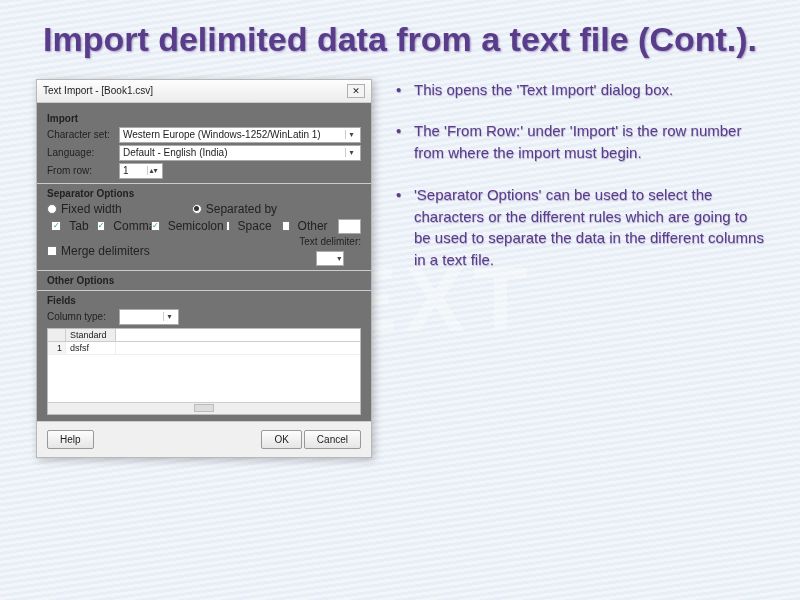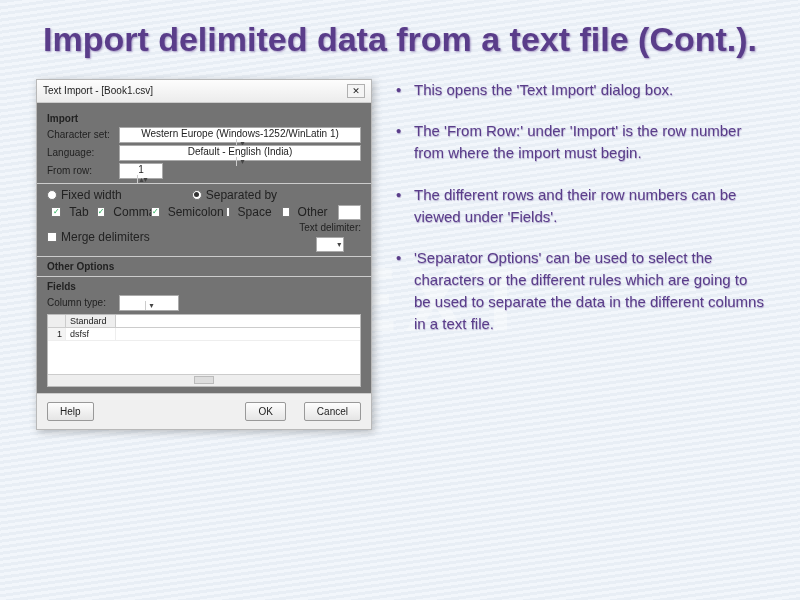--- a/index.html
+++ b/index.html
@@ -97,21 +97,20 @@
 .row { display: flex; align-items: center; margin: 2px 0; }
 .lbl { width: 72px; font-size: 10px; }
 .combo, .spin {
   display: inline-flex;
   align-items: center;
   border: 1px solid #aaa;
   background: #fff;
   height: 16px;
   font-size: 10px;
   padding: 0 3px;
-  flex-direction: column;
 }
 .combo { flex: 1; justify-content: space-between; }
 .combo .arrow, .spin .arrow {
   width: 12px;
   text-align: center;
   font-size: 8px;
   color: #444;
   border-left: 1px solid #ccc;
   margin-left: 4px;
 }
@@ -133,39 +132,39 @@
 .chk.sel .box::after { content:"✓"; color:#2a5; }
 .sep-row { display:flex; flex-wrap: nowrap; gap: 10px; margin: 2px 0; align-items:center; }
 .sep-row .chk { min-width: 46px; gap: 8px; }
 .txt-input { border:1px solid #aaa; background:#fff; height:15px; width:30px; }
 .merge-row { display:flex; justify-content:space-between; align-items:center; margin:2px 0 4px; }
 .mini-combo { border:1px solid #aaa; background:#fff; width:28px; height:15px; display:inline-flex; align-items:center; justify-content:flex-end; }
 .mini-combo::after { content:"▾"; font-size:8px; padding:0 2px; color:#444; }
 .other-row { display:flex; gap:48px; margin:2px 0 4px; }
 .fields-box {
   border:1px solid #bbb; background:#fff; margin-top:3px;
-  height: 73px; position:relative;
+  height: 87px; position:relative;
 }
 .fields-head {
   display:flex; border-bottom:1px solid #ccc;
 }
 .fields-head .cell {
   padding:1px 4px; font-size:9px; background:#eee; border-right:1px solid #ccc;
   min-width:50px;
 }
 .fields-rows .r { display:flex; border-bottom:1px solid #eee; }
 .fields-rows .r .cell { padding:1px 4px; font-size:9px; border-right:1px solid #eee; min-width:50px; }
 .fields-rows .r .rn { width:18px; min-width:18px; text-align:right; padding-right:3px; background:#f4f4f4; }
 .scrollbar { position:absolute; bottom:0; left:0; right:0; height:12px; background:#eee; border-top:1px solid #ccc; display:flex; align-items:center; justify-content:center; }
 .scrollbar .thumb { width:20px; height:8px; background:#ddd; border:1px solid #bbb; }
 .dlg-buttons {
   display:flex; justify-content:space-between; padding:8px 10px;
   border-top:1px solid #ccc; background:#f0f0f0; margin-top:4px;
 }
-.dlg-buttons .right { display:flex; gap:18px;align-items:flex-end; }
+.dlg-buttons .right { display:flex; gap:2px;align-items:flex-end; }
 .btn {
   border:1px solid #999; background:linear-gradient(#fdfdfd,#e5e5e5);
   padding:3px 12px; font-size:10px; border-radius:2px;
 }
 </style>
 </head>
 <body>
 
 <div class="watermark">NEXT</div>
 
@@ -196,20 +195,21 @@
         </div>
         <div class="row">
           <span class="lbl">From row:</span>
           <span class="spin">
             <span>1</span>
             <span class="arrow">▴▾</span>
           </span>
         </div>
         <div class="hr"></div>
 
+        <div class="sec-title">Separator Options</div>
         <div class="radio-row">
           <span class="radio">
               <span class="dot"></span>
               <span>Fixed width</span>
             </span>
           <span class="radio sel">
               <span class="dot"></span>
               <span>Separated by</span>
             </span>
         </div>
@@ -282,17 +282,16 @@
           <span class="btn">Cancel</span>
         </span>
       </div>
     </div>
   </div>
 
   <div class="bullets-col">
     <ul>
       <li>This opens the 'Text Import' dialog box.</li>
       <li>The 'From Row:' under 'Import' is the row number from where the import must begin.</li>
-      <li>The different rows and their row numbers can be viewed under 'Fields'.</li>
       <li>'Separator Options' can be used to select the characters or the different rules which are going to be used to separate the data in the different columns in a text file.</li>
     </ul>
   </div>
 </div>
 
 </body></html>

